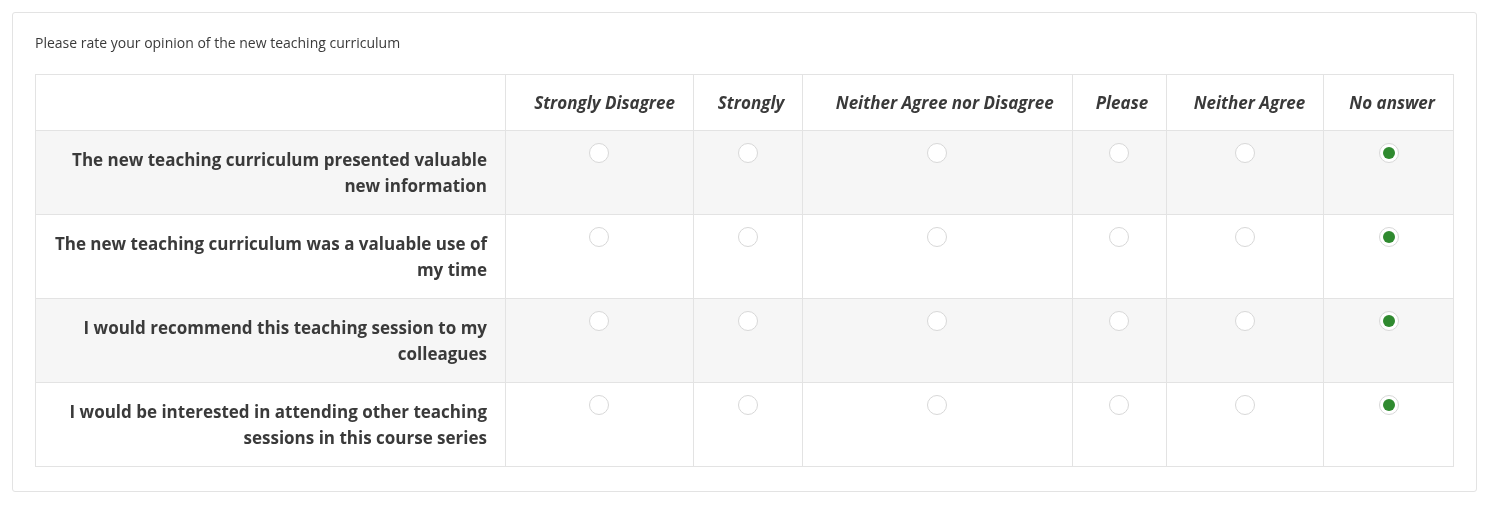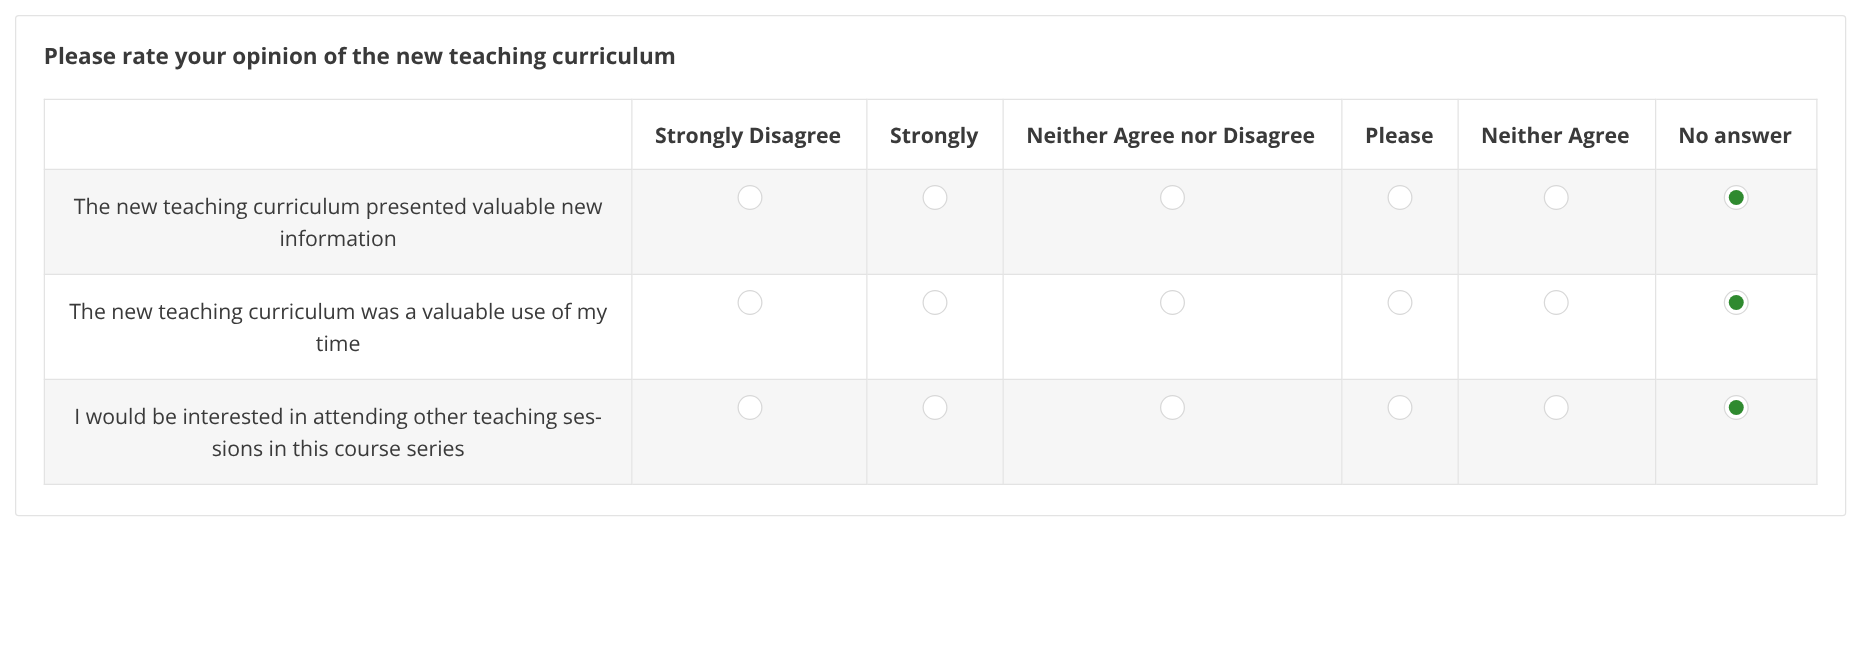--- a/index.html
+++ b/index.html
@@ -17,49 +17,51 @@
     background: #fff;
   }
   .survey-card {
     margin: 12px;
     border: 1px solid var(--border);
     border-radius: 3px;
     padding: 20px 22px 24px;
     background: #fff;
   }
   .question-title {
-    font-size: 18px;
-    font-weight: 700;
+    font-size: 14px;
+    font-weight: 400;
     margin: 0 0 22px 0;
   }
   .matrix {
     width: 100%;
     border-collapse: collapse;
     border: 1px solid var(--border);
     font-size: 17px;
   }
   .matrix th, .matrix td {
     border: 1px solid var(--border);
     padding: 16px 18px;
     vertical-align: top;
   }
   .matrix thead th {
     font-weight: 700;
-    text-align: left;
+    text-align: right;
     background: #fff;
+    font-style: italic;
   }
   .matrix thead th.row-head-blank {
     background: #fff;
   }
   .matrix tbody tr:nth-child(odd) td,
   .matrix tbody tr:nth-child(odd) th {
     background: var(--muted-bg);
   }
   .matrix tbody th.row-label {
-    font-weight: 400;
+    font-weight: 700;
+    text-align: right;
     width: 470px;
     line-height: 1.5;
   }
   .matrix tbody td.opt-cell {
     text-align: center;
     vertical-align: top;
     padding-top: 12px;
     padding-bottom: 12px;
   }
   .radio {
@@ -112,20 +114,29 @@
         <tr>
           <th class="row-label" scope="row">The new teaching curriculum was a valuable use of my time</th>
           <td class="opt-cell"><span class="radio" role="radio" aria-checked="false"></span></td>
           <td class="opt-cell"><span class="radio" role="radio" aria-checked="false"></span></td>
           <td class="opt-cell"><span class="radio" role="radio" aria-checked="false"></span></td>
           <td class="opt-cell"><span class="radio" role="radio" aria-checked="false"></span></td>
           <td class="opt-cell"><span class="radio" role="radio" aria-checked="false"></span></td>
           <td class="opt-cell"><span class="radio selected" role="radio" aria-checked="true"></span></td>
         </tr>
         <tr>
+          <th class="row-label" scope="row">I would recommend this teaching session to my col­leagues</th>
+          <td class="opt-cell"><span class="radio" role="radio" aria-checked="false"></span></td>
+          <td class="opt-cell"><span class="radio" role="radio" aria-checked="false"></span></td>
+          <td class="opt-cell"><span class="radio" role="radio" aria-checked="false"></span></td>
+          <td class="opt-cell"><span class="radio" role="radio" aria-checked="false"></span></td>
+          <td class="opt-cell"><span class="radio" role="radio" aria-checked="false"></span></td>
+          <td class="opt-cell"><span class="radio selected" role="radio" aria-checked="true"></span></td>
+        </tr>
+        <tr>
           <th class="row-label" scope="row">I would be interested in attending other teaching ses­sions in this course series</th>
           <td class="opt-cell"><span class="radio" role="radio" aria-checked="false"></span></td>
           <td class="opt-cell"><span class="radio" role="radio" aria-checked="false"></span></td>
           <td class="opt-cell"><span class="radio" role="radio" aria-checked="false"></span></td>
           <td class="opt-cell"><span class="radio" role="radio" aria-checked="false"></span></td>
           <td class="opt-cell"><span class="radio" role="radio" aria-checked="false"></span></td>
           <td class="opt-cell"><span class="radio selected" role="radio" aria-checked="true"></span></td>
         </tr>
       </tbody>
   </table>

